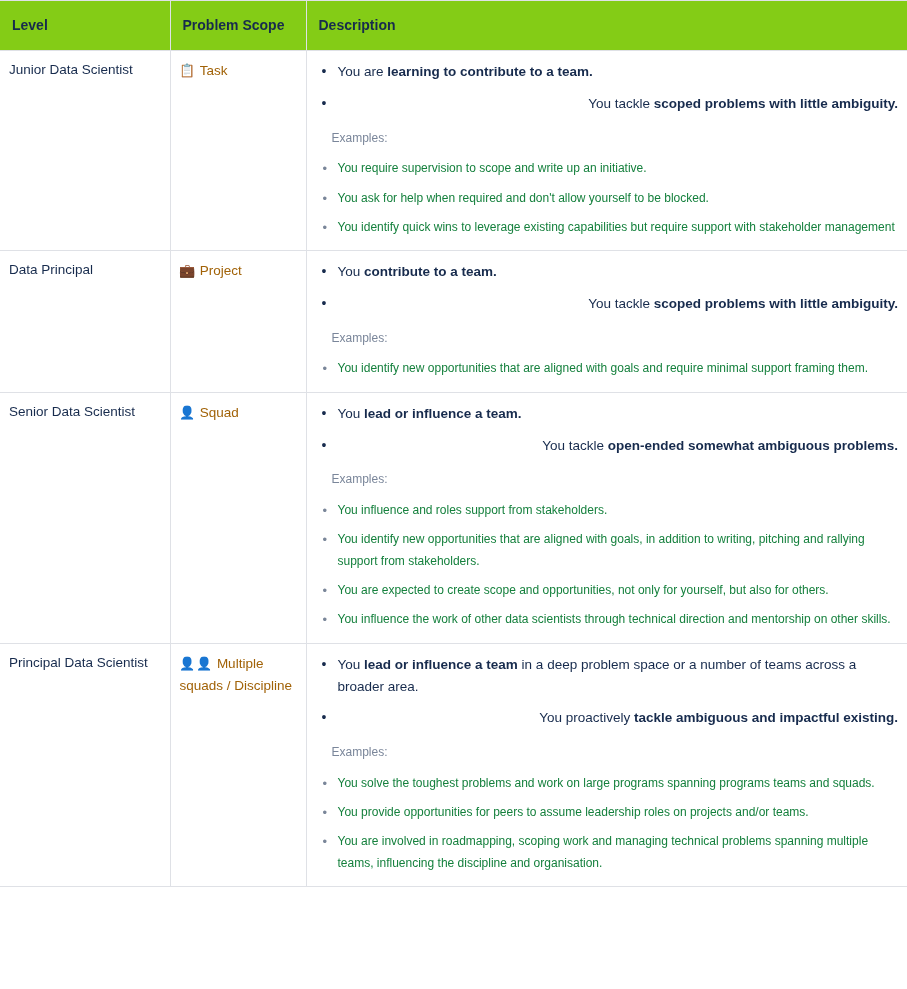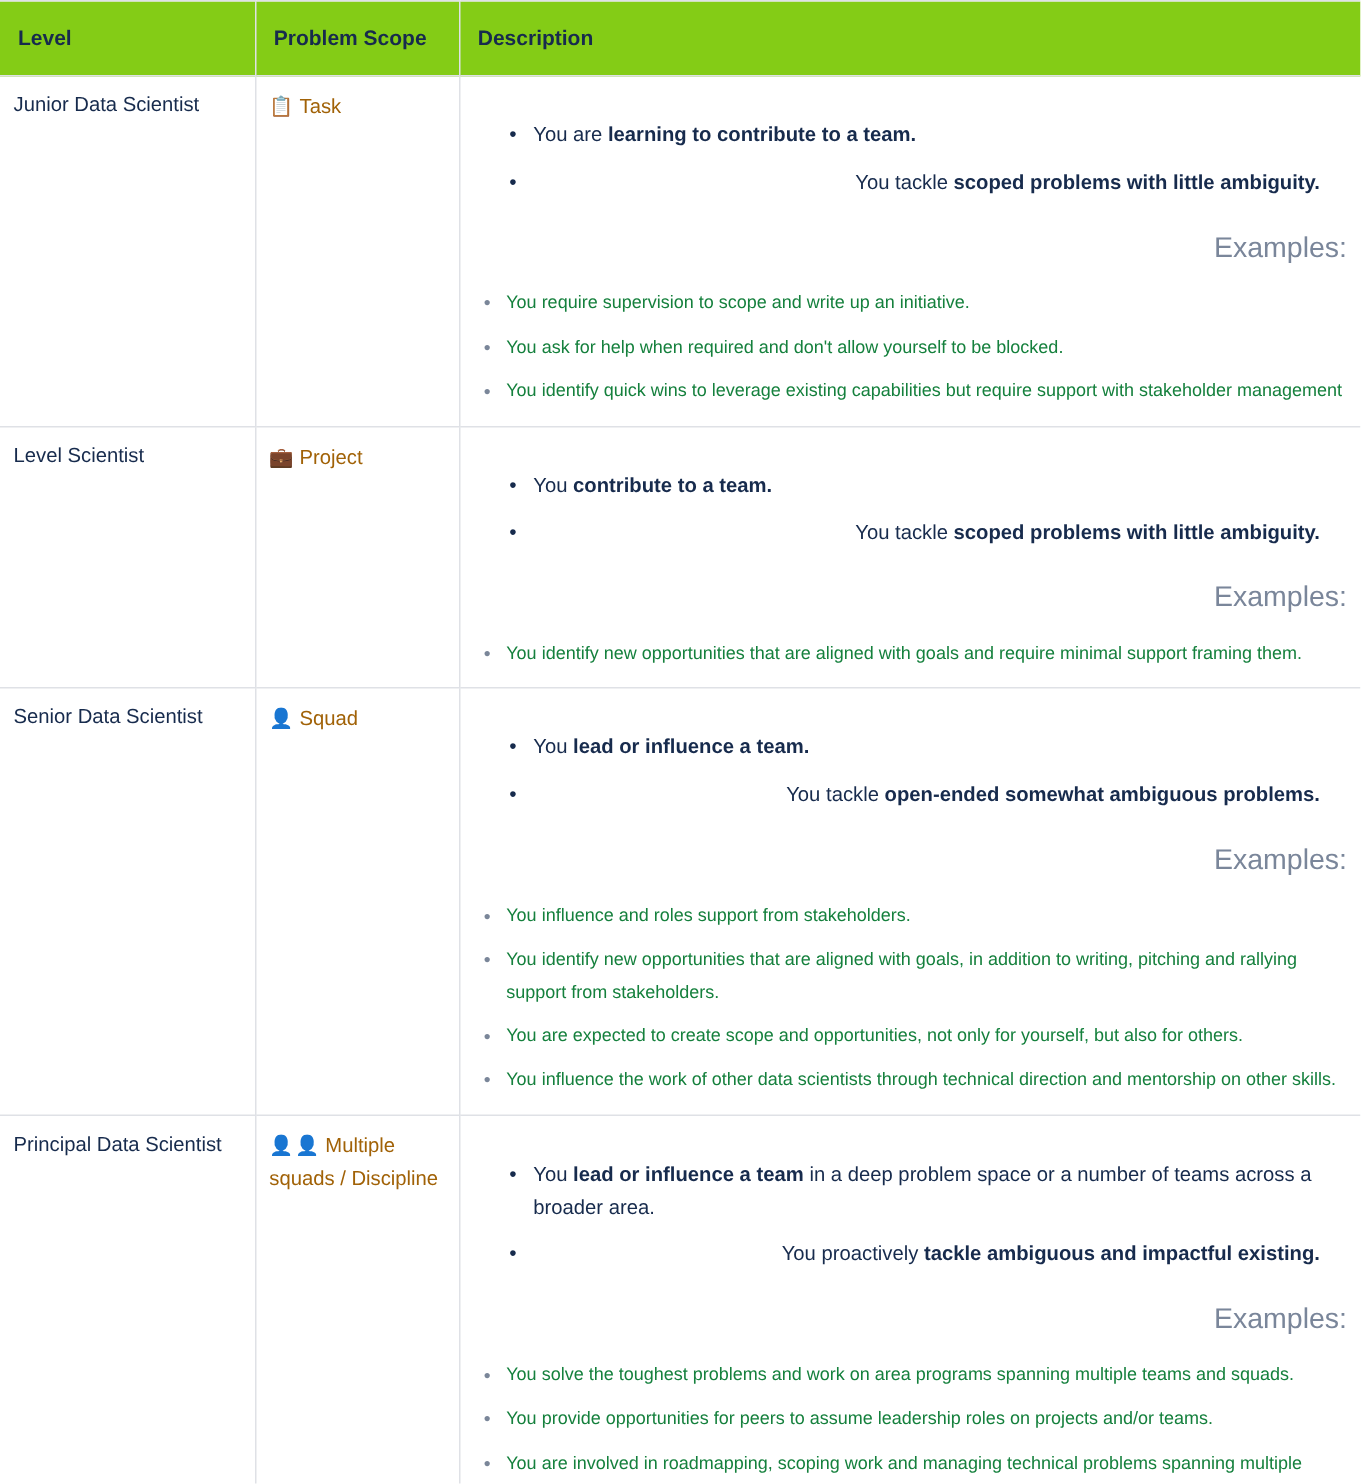--- a/index.html
+++ b/index.html
@@ -67,21 +67,21 @@
   }
   .scope-icon {
     font-family: "DejaVu Sans", sans-serif;
     font-size: 13px;
     letter-spacing: 1px;
     margin-right: 3px;
   }
 
   .desc-list {
     list-style: none;
-    margin: 18px;
+    margin: 0;
     padding: 0;
   }
   .desc-list li {
     position: relative;
     padding-left: 22px;
     margin: 0 0 10px 0;
     color: #172b4d;
     font-size: 13.5px;
     line-height: 1.62;
   }
@@ -92,24 +92,23 @@
     left: 6px;
     top: -1px;
     font-size: 14px;
     color: #172b4d;
     line-height: 1.62;
   }
   .desc-list li b { font-weight: bold; color: #172b4d; }
 
   .examples-label {
     color: #7a869a;
-    font-size: 19px;
-    line-height: 1.62;
-    margin: 14px 0 10px 4px;
-    text-align: right;
+    font-size: 12px;
+    line-height: 1.62;
+    margin: 14px 0 10px 16px;
   }
 
   .examples-list {
     list-style: none;
     margin: 0;
     padding: 0;
   }
   .examples-list li {
     position: relative;
     padding-left: 22px;
@@ -161,21 +160,21 @@
           <div class="examples-label">Examples:</div>
           <ul class="examples-list">
             <li>You require supervision to scope and write up an initiative.</li>
             <li>You ask for help when required and don't allow yourself to be blocked.</li>
             <li>You identify quick wins to leverage existing capabilities but require support with stakeholder management</li>
           </ul>
         </td>
       </tr>
       <tr>
         <td class="cell-level">
-          <div class="level-name">Level Scientist</div>
+          <div class="level-name">Data Principal</div>
         </td>
         <td class="cell-scope">
           <div class="scope-cell"><span class="scope-icon">💼</span><span>Project</span></div>
         </td>
         <td class="cell-desc">
           <ul class="desc-list">
             <li><span>You </span><b>contribute to a team.</b><span></span></li>
             <li><span>You tackle </span><b>scoped problems with little ambiguity.</b><span></span></li>
           </ul>
           <div class="examples-label">Examples:</div>
@@ -212,20 +211,20 @@
         <td class="cell-scope">
           <div class="scope-cell"><span class="scope-icon">👤👤</span><span>Multiple squads / Discipline</span></div>
         </td>
         <td class="cell-desc">
           <ul class="desc-list">
             <li><span>You </span><b>lead or influence a team</b><span> in a deep problem space or a number of teams across a broader area.</span></li>
             <li><span>You proactively </span><b>tackle ambiguous and impactful existing.</b><span></span></li>
           </ul>
           <div class="examples-label">Examples:</div>
           <ul class="examples-list">
-            <li>You solve the toughest problems and work on area programs spanning multiple teams and squads.</li>
+            <li>You solve the toughest problems and work on large programs spanning programs teams and squads.</li>
             <li>You provide opportunities for peers to assume leadership roles on projects and/or teams.</li>
             <li>You are involved in roadmapping, scoping work and managing technical problems spanning multiple teams, influencing the discipline and organisation.</li>
           </ul>
         </td>
       </tr>
     </tbody>
 </table>
 
 </body></html>

